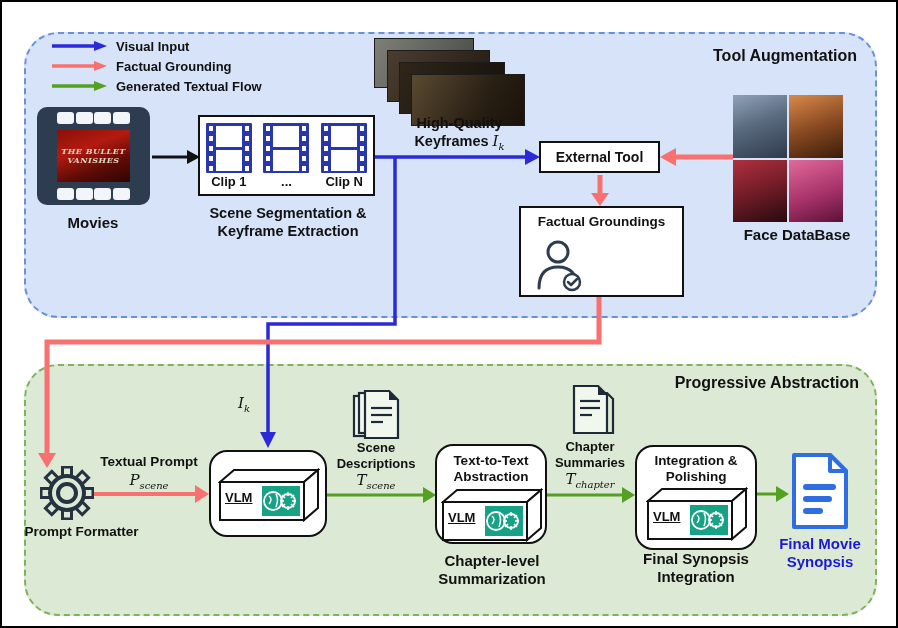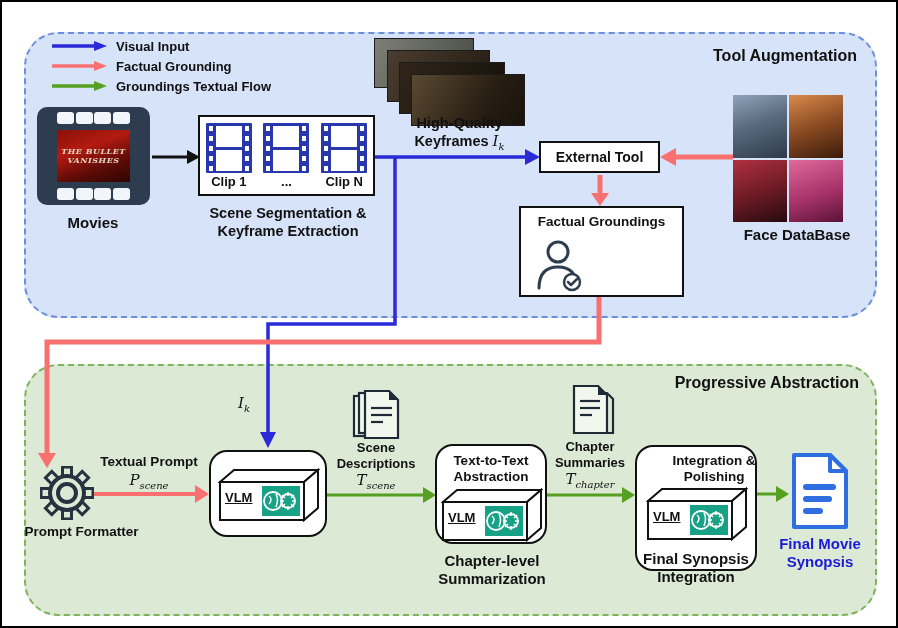--- a/index.html
+++ b/index.html
@@ -64,21 +64,21 @@
       <line x1="0" y1="6" x2="42" y2="6" stroke="#f87070" stroke-width="3.5"></line>
         <polygon points="42,1 55,6 42,11" fill="#f87070"></polygon>
     </svg>
     <span class="legend-label">Factual Grounding</span>
   </div>
   <div class="legend-row" style="left:50px;top:77px;">
     <svg width="56" height="12">
       <line x1="0" y1="6" x2="42" y2="6" stroke="#55a020" stroke-width="3.5"></line>
         <polygon points="42,1 55,6 42,11" fill="#55a020"></polygon>
     </svg>
-    <span class="legend-label">Groundings Textual Flow</span>
+    <span class="legend-label">Generated Textual Flow</span>
   </div>
 
   <svg class="edges" width="898" height="628" viewBox="0 0 898 628">
 
     <line x1="150" y1="155" x2="186" y2="155" stroke="#111" stroke-width="3"></line>
     <polygon points="185,148 198,155 185,162" fill="#111"></polygon>
 
     <line x1="373" y1="155" x2="524" y2="155" stroke="#2a2ad9" stroke-width="3.5"></line>
     <polygon points="523,147 538,155 523,163" fill="#2a2ad9"></polygon>
 
@@ -301,21 +301,21 @@
     <line x1="14" y1="16" x2="34" y2="16" stroke="#1f2a38" stroke-width="2.2"></line>
     <line x1="14" y1="23" x2="34" y2="23" stroke="#1f2a38" stroke-width="2.2"></line>
     <line x1="14" y1="30" x2="26" y2="30" stroke="#1f2a38" stroke-width="2.2"></line>
   </svg>
   <div class="lbl" style="left:538px;top:437px;width:100px;font-size:13px;line-height:16px;">
     <div>Chapter</div>
     <div>Summaries</div>
     <div class="math" style="font-size:15px;font-weight:normal;"><span>T</span><sub>chapter</sub></div>
   </div>
 
-  <div class="rbox" style="left:633px;top:443px;width:122px;height:126px;padding-left:18px;">
+  <div class="rbox" style="left:633px;top:443px;width:122px;height:105px;">
     <div class="module-header" style="top:6px;">
       <div>Integration &amp;</div>
       <div>Polishing</div>
     </div>
     <div class="vlm-wrap" style="left:9px;top:38px;">
       <svg width="102" height="58">
         <polygon points="2,16 16,4 100,4 86,16" fill="#fff" stroke="#111" stroke-width="2"></polygon>
         <polygon points="86,16 100,4 100,42 86,54" fill="#fff" stroke="#111" stroke-width="2"></polygon>
         <rect x="2" y="16" width="84" height="38" fill="#fff" stroke="#111" stroke-width="2"></rect>
         <rect x="44" y="20" width="38" height="30" fill="#17a286"></rect>

